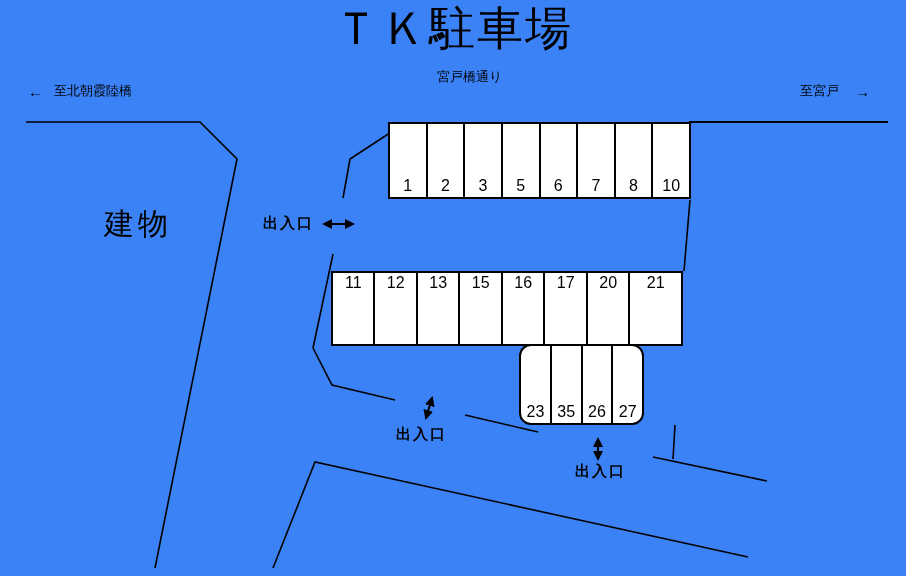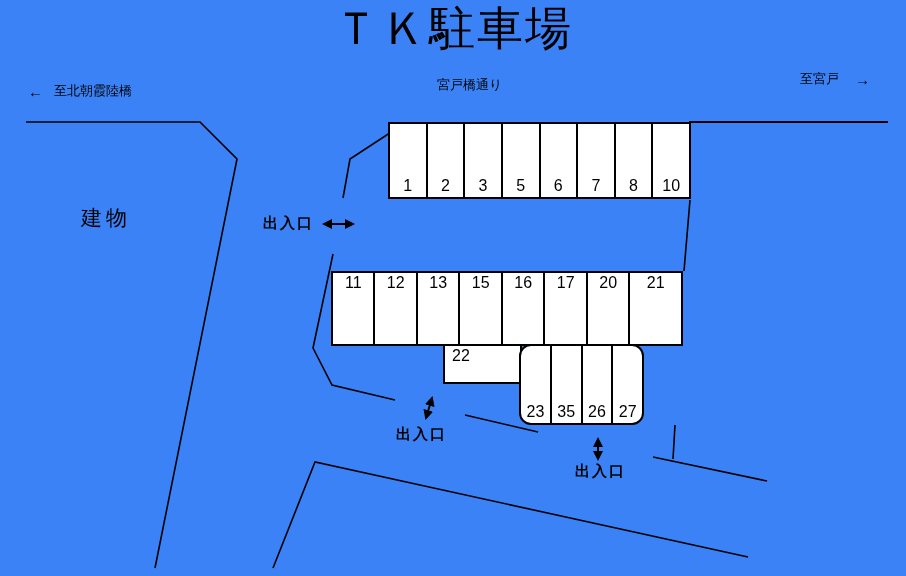--- a/index.html
+++ b/index.html
@@ -6,21 +6,21 @@
   .canvas{
     position:relative;width:906px;height:576px;background:#3b82f6;
     font-family:"Liberation Sans","DejaVu Sans",sans-serif;color:#000;overflow:hidden;
   }
   .title{
     position:absolute;top:0px;left:0;width:100%;text-align:center;
     font-size:46px;line-height:56px;letter-spacing:2px;white-space:nowrap;
   }
   .street-label{position:absolute;font-size:13px;white-space:nowrap;display:flex;align-items:center;gap:11px;}
   .street-label .arrow{font-size:15px;}
-  .building-label{position:absolute;left:81px;top:204px;font-size:21px;letter-spacing:4px;}
+  .building-label{position:absolute;left:104px;top:204px;font-size:30px;letter-spacing:4px;}
   .entrance{position:absolute;font-size:15px;font-weight:bold;letter-spacing:2px;white-space:nowrap;}
   .entrance.e-west{left:263px;top:214px;}
   .entrance.e-south1{left:396px;top:425px;}
   .entrance.e-south2{left:575px;top:462px;}
   .linework{position:absolute;left:0;top:0;}
   .row{position:absolute;display:flex;border:2px solid #000;box-sizing:border-box;background:#fff;}
   .row.row1{left:388px;top:122px;width:303px;height:77px;}
   .row.row2{left:331px;top:271px;width:352px;height:75px;}
   .row.row22{left:443px;top:344px;width:79px;height:40px;}
   .row.row3{left:519px;top:344px;width:125px;height:81px;border-radius:12px;}
@@ -59,24 +59,24 @@
       <line stroke-width="2" x1="598" y1="439" x2="598" y2="459" marker-start="url(#ah)" marker-end="url(#ah)"></line>
     </g>
   </svg>
 
   <div class="title">ＴＫ駐車場</div>
 
   <div class="street-label" style="left:28px;top:82px;">
     <span class="arrow">←</span>
     <span>至北朝霞陸橋</span>
   </div>
-  <div class="street-label" style="left:437px;top:76px;">
+  <div class="street-label" style="left:437px;top:68px;">
     <span>宮戸橋通り</span>
   </div>
-  <div class="street-label" style="left:800px;top:70px;gap:16px;">
+  <div class="street-label" style="left:800px;top:82px;gap:16px;">
     <span>至宮戸</span>
     <span class="arrow">→</span>
   </div>
 
   <div class="building-label">建物</div>
 
   <div class="entrance e-west">出入口</div>
   <div class="entrance e-south1">出入口</div>
   <div class="entrance e-south2">出入口</div>
 
@@ -127,25 +127,20 @@
         <span class="num">17</span>
       </div>
     <div class="stall">
         <span class="num">20</span>
       </div>
     <div class="stall wide">
         <span class="num">21</span>
       </div>
   </div>
 
-  <div class="row row22">
-    <div class="stall">
-        <span class="num">22</span>
-      </div>
-  </div>
 
   <div class="row row3">
     <div class="stall">
         <span class="num">23</span>
       </div>
     <div class="stall">
         <span class="num">35</span>
       </div>
     <div class="stall">
         <span class="num">26</span>

